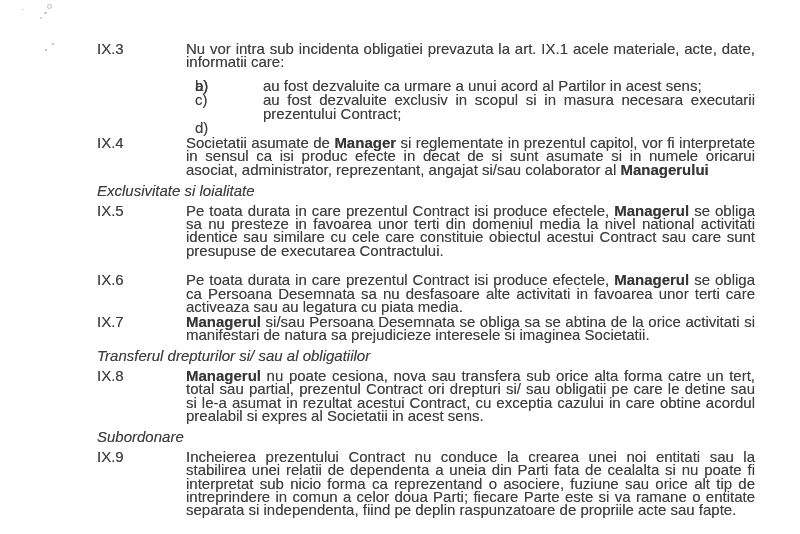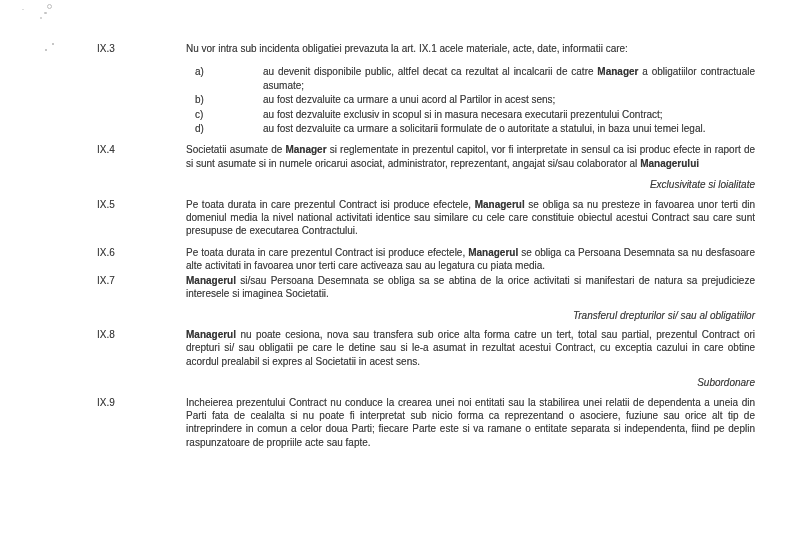--- a/index.html
+++ b/index.html
@@ -3,44 +3,44 @@
 <meta charset="utf-8">
 <style>
   html, body { margin: 0; padding: 0; background: #ffffff; }
   .page {
     position: relative;
     width: 800px;
     height: 534px;
     background: #ffffff;
     overflow: hidden;
     font-family: "Liberation Sans", "DejaVu Sans", sans-serif;
-    font-size: 10px;
+    font-size: 15px;
     line-height: 13.4px;
     color: #3e3e3e;
     text-shadow: 0 0 0.4px rgba(62,62,62,0.55);
   }
   .content {
     position: absolute;
     top: 42px;
     left: 97px;
     width: 658px;
   }
-  .clause { position: relative; padding-left: 48px; margin-top: 8px; }
+  .clause { position: relative; padding-left: 48px; margin-top: 16px; }
   .clause:first-child { margin-top: 0; }
   .section-heading + .clause { margin-top: 0; }
   .clause-num { position: absolute; left: 0; top: 0; white-space: nowrap; }
   .clause-text { margin: 0; text-align: justify; padding-left: 41px; }
   b { font-weight: 700; color: #363636; }
   .subitems { margin-top: 10px; }
   .subitem { position: relative; padding-left: 77px; margin-top: 1px; }
   .subitem-letter { position: absolute; left: 50px; top: 0; }
   .section-heading {
     margin: 8px 0 6px 0;
     font-style: italic;
-    text-align: right;
+    text-align: left;
   }
   .clause-7 { margin-top: 1px; }
   .clause-10 { margin-top: 9px; }
   
   .speck { position: absolute; border-radius: 50%; background: #b3b3b3; }
   .speck.ring { background: transparent; border: 1px solid #bdbdbd; }
   .s1 { left: 47px; top: 4px;  width: 3px; height: 3px; }
   .s2 { left: 44px; top: 12px; width: 3px; height: 2px; border-radius: 40%; background:#c4c4c4; }
   .s3 { left: 40px; top: 17px; width: 2px; height: 2px; background:#c9c9c9; }
   .s4 { left: 52px; top: 43px; width: 2px; height: 2px; }
@@ -60,40 +60,38 @@
   <span class="speck s6"></span>
 
   <div class="content">
 
     <div class="clause">
       <span class="clause-num">IX.3</span>
       <p class="clause-text"><span>Nu vor intra sub incidenta obligatiei prevazuta la art. IX.1 acele materiale, acte, date, informatii care:</span></p>
       <div class="subitems">
         <div class="subitem">
           <span class="subitem-letter">a)</span>
-          <p class="clause-text"><span>au devenit disponibile public, altfel decat ca rezultat al incalcarii de catre </span><b>Manager</b><span> a obligatiilor contractuale asumate;</span></p>
         </div>
         <div class="subitem">
           <span class="subitem-letter">b)</span>
           <p class="clause-text"><span>au fost dezvaluite ca urmare a unui acord al Partilor in acest sens;</span></p>
         </div>
         <div class="subitem">
           <span class="subitem-letter">c)</span>
           <p class="clause-text"><span>au fost dezvaluite exclusiv in scopul si in masura necesara executarii prezentului Contract;</span></p>
         </div>
         <div class="subitem">
           <span class="subitem-letter">d)</span>
-          <p class="clause-text"><span>au fost dezvaluite ca urmare a solicitarii formulate de o autoritate a statului, in baza unui temei legal.</span></p>
         </div>
       </div>
     </div>
 
     <div class="clause">
       <span class="clause-num">IX.4</span>
-      <p class="clause-text"><span>Societatii asumate de </span><b>Manager</b><span> si reglementate in prezentul capitol, vor fi interpretate in sensul ca isi produc efecte in raport de si sunt asumate si in numele oricarui asociat, administrator, reprezentant, angajat si/sau colaborator al </span><b>Managerului</b></p>
+      <p class="clause-text"><span>Societatii asumate de </span><b>Manager</b><span> si reglementate in prezentul capitol, vor fi interpretate in sensul ca isi produc efecte in decat de si sunt asumate si in numele oricarui asociat, administrator, reprezentant, angajat si/sau colaborator al </span><b>Managerului</b></p>
     </div>
 
     <p class="section-heading">Exclusivitate si loialitate</p>
 
     <div class="clause">
       <span class="clause-num">IX.5</span>
       <p class="clause-text"><span>Pe toata durata in care prezentul Contract isi produce efectele, </span><b>Managerul</b><span> se obliga sa nu presteze in favoarea unor terti din domeniul media la nivel national activitati identice sau similare cu cele care constituie obiectul acestui Contract sau care sunt presupuse de executarea Contractului.</span></p>
     </div>
 
     <div class="clause">

